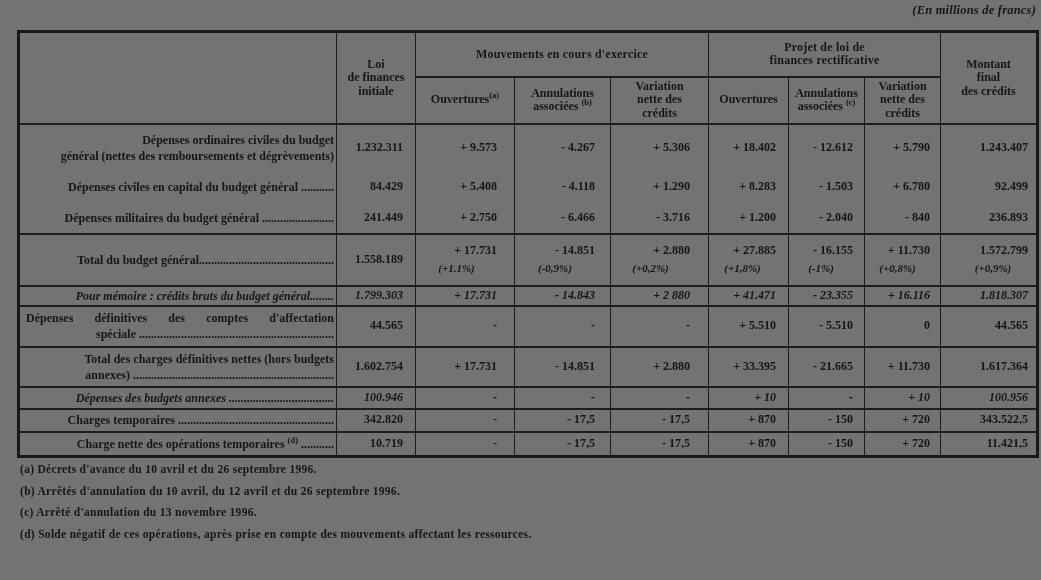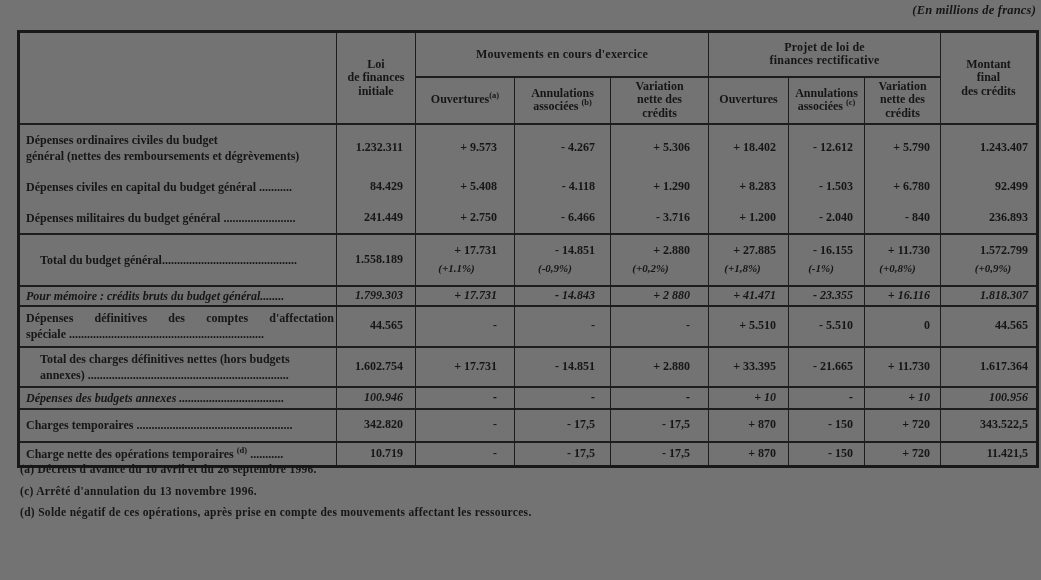--- a/index.html
+++ b/index.html
@@ -32,26 +32,26 @@
   .gdiv{border-left:3px double #1d1d1d;}
   th sup,td sup{font-size:8.5px;font-weight:bold;vertical-align:super;line-height:0;}
   tbody tr:nth-child(1){height:48px;}
   tbody tr:nth-child(2){height:31px;}
   tbody tr:nth-child(3){height:31px;}
   tbody tr:nth-child(4){height:52px;}
   tbody tr:nth-child(5){height:20px;}
   tbody tr:nth-child(6){height:41px;}
   tbody tr:nth-child(7){height:40px;}
   tbody tr:nth-child(8){height:22px;font-style:italic;}
-  tbody tr:nth-child(9){height:33px;}
+  tbody tr:nth-child(9){height:23px;}
   tbody tr:nth-child(10){height:25px;}
   tbody tr:nth-child(1) td,tbody tr:nth-child(2) td{border-bottom-style:hidden;}
   tbody tr:nth-child(2) td,tbody tr:nth-child(3) td{border-top-style:hidden;}
   td.lbl{padding-left:6px;padding-right:2px;text-align:left;}
-  .lab-line{white-space:nowrap;overflow:hidden;line-height:16px;}
+  .lab-line{white-space:nowrap;overflow:hidden;line-height:16px;text-align:right;}
   .just{text-align:justify;text-align-last:justify;}
   .r-total td.lbl .lab-line{padding-left:14px;}
   .r-memo td{font-style:italic;}
   td.num{text-align:right;}
   td.c0{padding-right:12px;}
   td.c1{padding-right:17px;}
   td.c2{padding-right:15px;}
   td.c3{padding-right:18px;}
   td.c4{padding-right:12px;}
   td.c5{padding-right:11px;}
@@ -410,17 +410,18 @@
           </td>
           <td class="num c7">
             <div class="val">11.421,5</div>
           </td>
         </tr>
       </tbody>
   </table>
 
   <div class="footnotes" id="footnotes">
       <div class="footnote">(a) Décrets d'avance  du 10 avril et du 26 septembre 1996.</div>
+      <div class="footnote">(b) Arrêtés d'annulation du 10 avril, du 12 avril et du 26 septembre 1996.</div>
       <div class="footnote">(c) Arrêté d'annulation du 13 novembre 1996.</div>
       <div class="footnote">(d) Solde négatif de ces opérations, après prise en compte des mouvements affectant les ressources.</div>
     </div>
 
 </div>
 
 </body></html>

